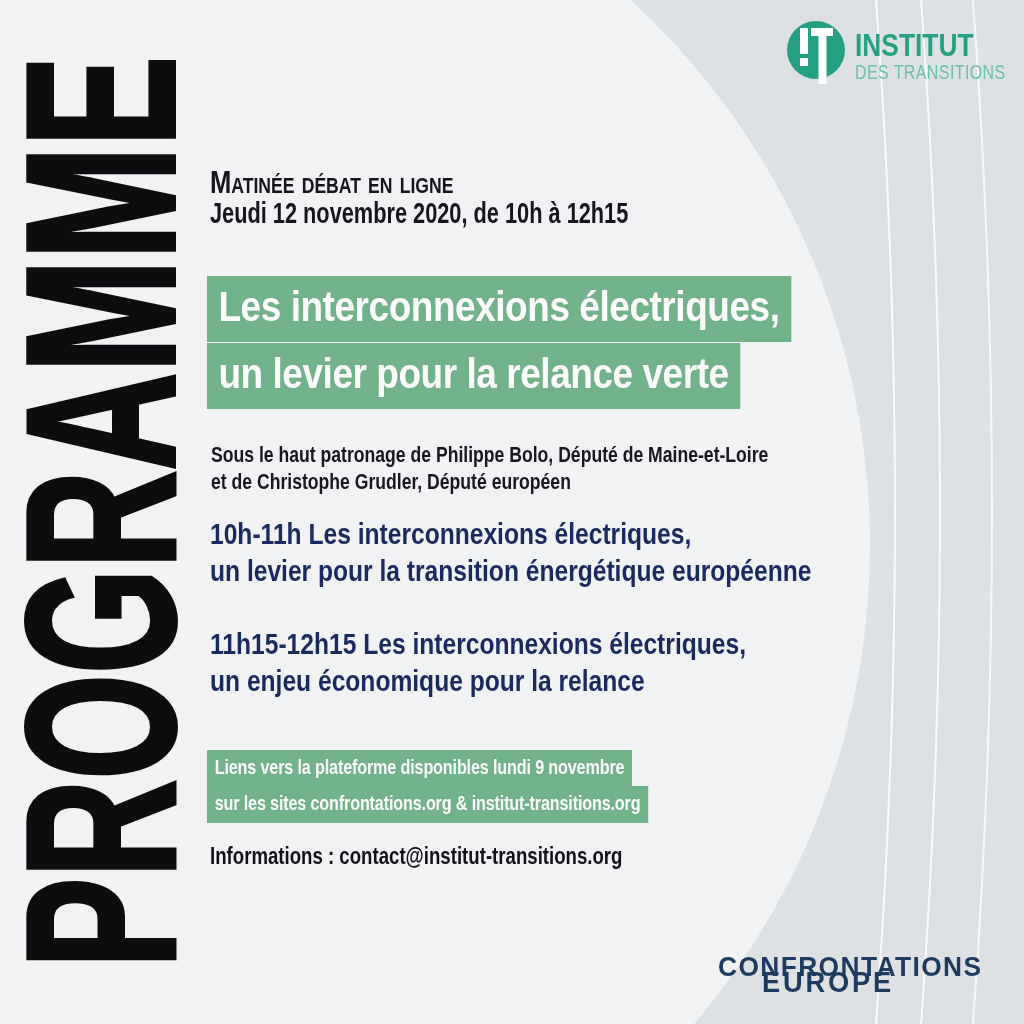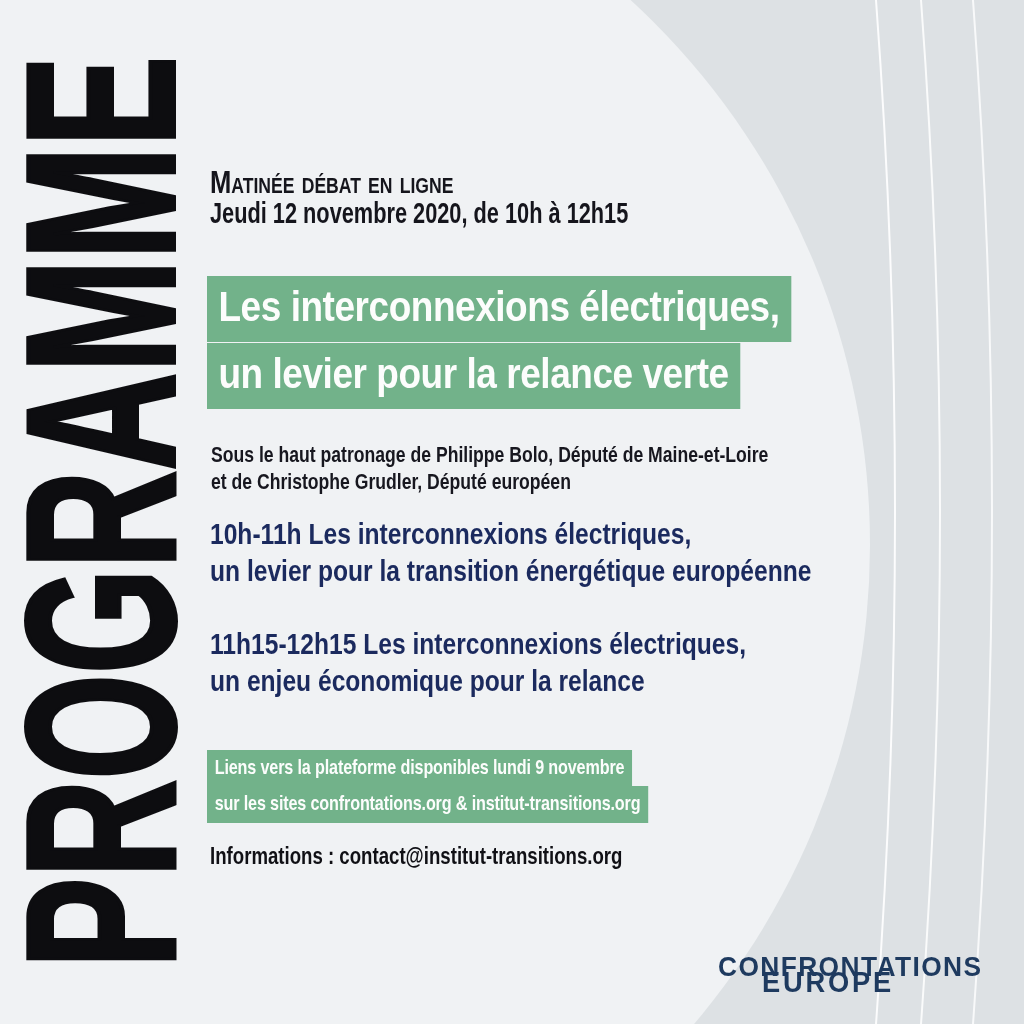--- a/index.html
+++ b/index.html
@@ -99,20 +99,31 @@
   <div class="light-circle"></div>
 
   <svg class="arcs" width="1024" height="1024" viewBox="0 0 1024 1024">
     <path d="M 876 0 Q 914 512 876 1024" fill="none" stroke="rgba(255,255,255,0.9)" stroke-width="2"></path>
     <path d="M 921 0 Q 959 512 921 1024" fill="none" stroke="rgba(255,255,255,0.85)" stroke-width="2"></path>
     <path d="M 973 0 Q 1011 512 973 1024" fill="none" stroke="rgba(255,255,255,0.8)" stroke-width="2"></path>
   </svg>
 
   <div class="t programme">PROGRAMME</div>
 
+  <div class="it-logo">
+    <svg class="it-mark" width="58" height="66" viewBox="0 0 58 66">
+      <circle cx="29" cy="29" r="29" fill="#26a083"></circle>
+      <rect x="13" y="7" width="8" height="26" fill="#ffffff"></rect>
+      <rect x="13" y="37" width="8" height="8" fill="#ffffff"></rect>
+      <rect x="24" y="7" width="22" height="8" fill="#ffffff"></rect>
+      <rect x="31.5" y="7" width="8" height="56" fill="#ffffff"></rect>
+    </svg>
+    <div class="it-name">INSTITUT</div>
+    <div class="it-subname">DES TRANSITIONS</div>
+  </div>
 
   <div class="t kicker">Matinée débat en ligne</div>
   <div class="t datetime">Jeudi 12 novembre 2020, de 10h à 12h15</div>
 
   <div class="t title-line title-line-1">Les interconnexions électriques,</div>
   <div class="t title-line title-line-2">un levier pour la relance verte</div>
 
   <div class="t patronage patronage-1">Sous le haut patronage de Philippe Bolo, Député de Maine-et-Loire</div>
   <div class="t patronage patronage-2">et de Christophe Grudler, Député européen</div>
 

